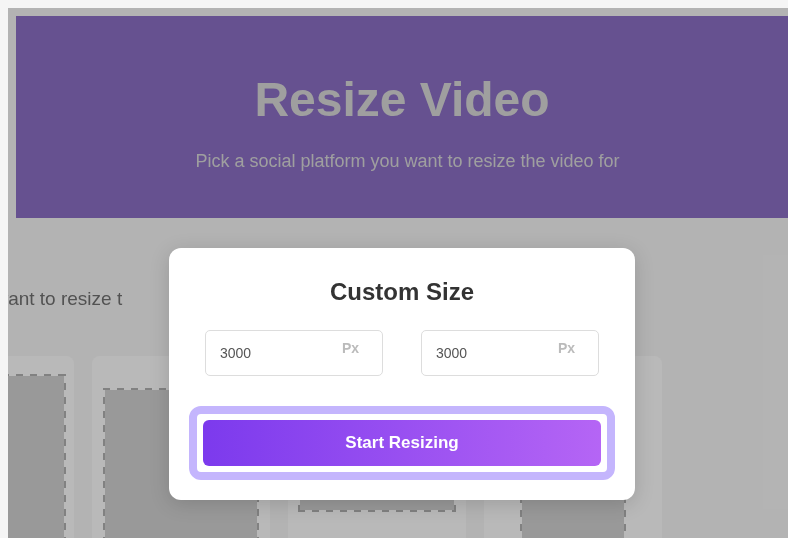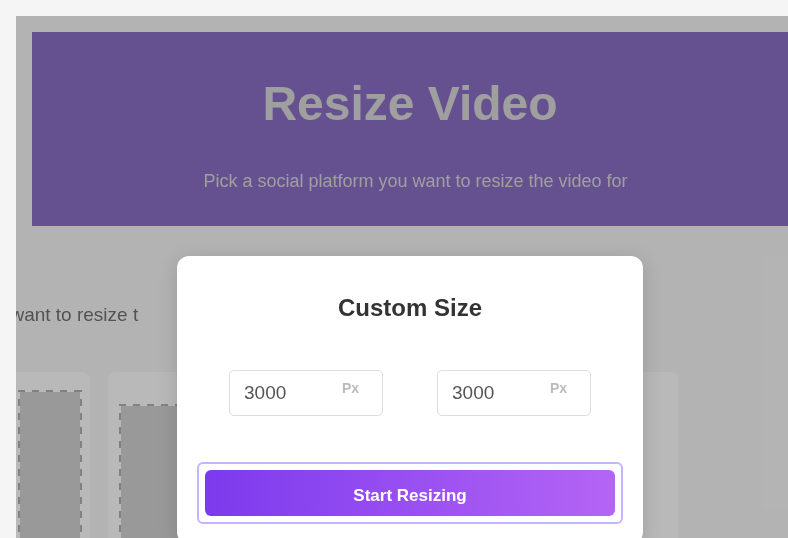--- a/index.html
+++ b/index.html
@@ -1,17 +1,17 @@
 <!DOCTYPE html>
 <html><head>
   <meta charset="utf-8">
   <style>
     * {
       margin: 0;
-      padding: 16px;
+      padding: 8px;
       box-sizing: border-box;
     }
     body {
       font-family: -apple-system, BlinkMacSystemFont, 'Segoe UI', sans-serif;
       width: 788px;
       height: 538px;
       overflow: hidden;
       position: relative;
       background: #f5f5f5;
     }
@@ -148,36 +148,36 @@
     .input-wrap {
       position: relative;
       flex: 1;
     }
     .size-input {
       width: 100%;
       height: 46px;
       border: 1.5px solid #ddd;
       border-radius: 5px;
       padding: 0 44px 0 14px;
-      font-size: 19px;
+      font-size: 14px;
       color: #555;
       outline: none;
       font-family: inherit;
     }
     .px-label {
       position: absolute;
       right: 24px;
       top: 10px;
       font-size: 14px;
       font-weight: 700;
       color: #bbb;
     }
     .highlight-box {
-      border: 2px solid #c4b5fd;
-      border-radius: 6px;
+      border: 8px solid #c4b5fd;
+      border-radius: 12px;
       padding: 6px;
       margin-top: 14px;
     }
     .start-button {
       width: 100%;
       height: 46px;
       border: none;
       border-radius: 6px;
       background: linear-gradient(90deg, #7c3aed 0%, #b565f5 100%);
       color: #fff;

